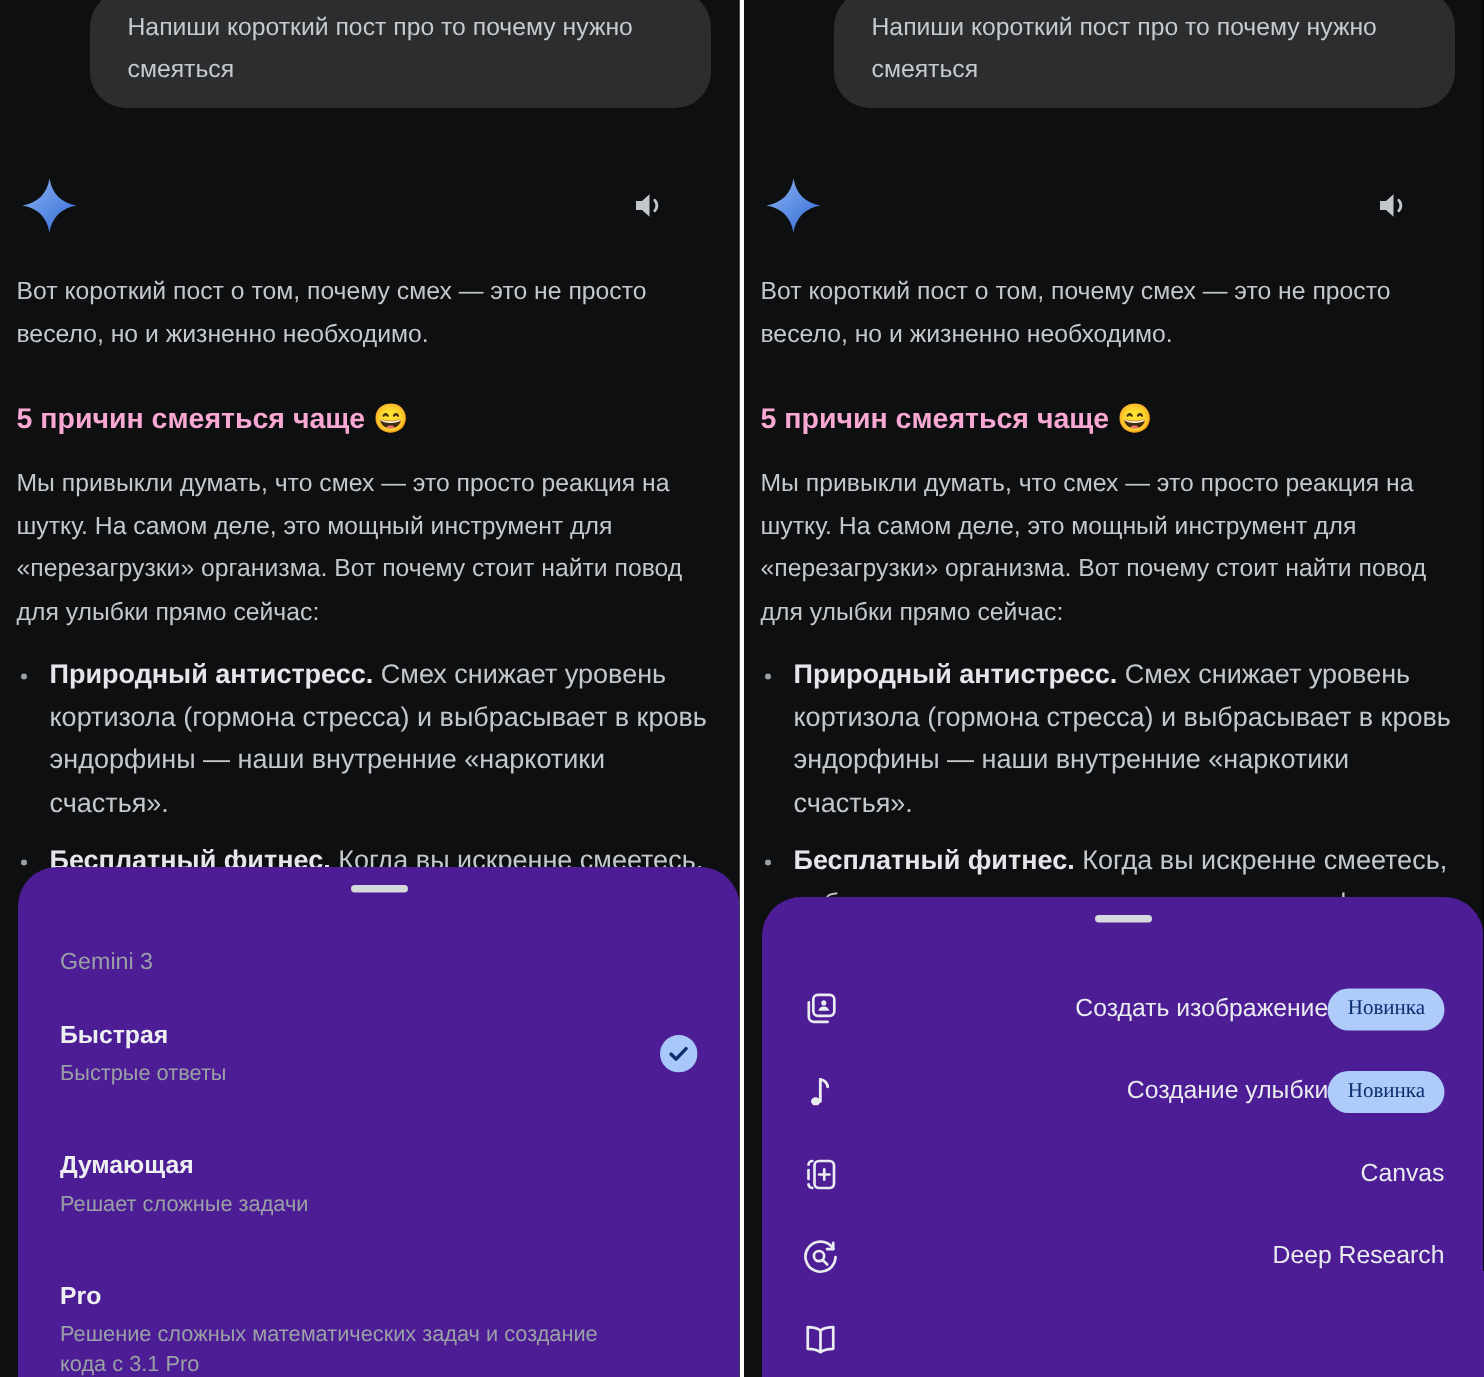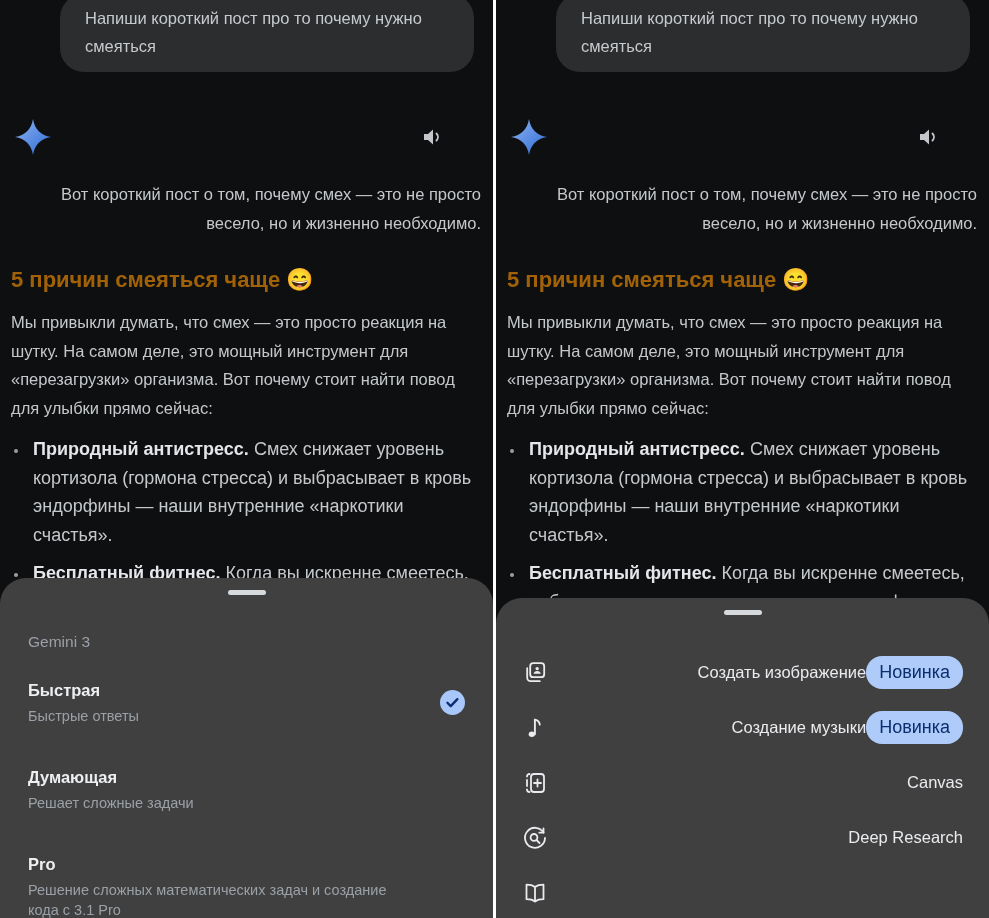--- a/index.html
+++ b/index.html
@@ -17,32 +17,32 @@
     padding:10px 25px 12px 25px;
     color:#c7cacd;
     font-size:16.5px;
     line-height:28px;
   }
   .gemini-row {
     display:flex; justify-content:space-between; align-items:center;
     margin:46px 48px 0 14px;
   }
   .chat-text { color:#c5c8cb; font-size:16.5px; line-height:28.5px; }
-  .intro { margin:24px 12px 0 11px;text-align:right; }
-  .heading { margin:28px 12px 0 11px; color:#a16207; font-size:22px; font-weight:bold; line-height:30px; }
+  .intro { margin:24px 12px 0 11px; }
+  .heading { margin:28px 12px 0 11px; color:#f9a8d4; font-size:19px; font-weight:bold; line-height:30px; }
   .para { margin:13px 12px 0 11px; }
   ul.bullets { margin:13px 14px 0 0; padding-left:29px; list-style:disc; }
   ul.bullets li { color:#c5c8cb; font-size:18px; line-height:28.5px; padding-left:4px; margin-top:10px; }
   ul.bullets li::marker { color:#9aa0a6; font-size:14px; }
   ul.bullets li b { color:#e4e6e9; font-weight:bold; }
 
   
   .sheet {
-    position:absolute; left:0; right:0; bottom:0;
-    background:#404040;
+    position:absolute; left:12px; right:0; bottom:0;
+    background:#4c1d95;
     border-radius:26px 26px 0 0;
   }
   .sheet-left  { top:578px; }
   .sheet-right { top:598px; }
   .handle {
     width:38px; height:5px; border-radius:3px;
     background:#d7dadd; margin:12px auto 0 auto;
   }
 
   
@@ -56,22 +56,22 @@
   .model-desc { color:#9aa0a6; font-size:14.5px; line-height:20px; margin-top:5px; max-width:380px; }
 
   
   .tools-body { padding:0 26px; }
   .tool-row { display:flex; align-items:center; margin-top:0; height:55px; }
   .tool-row:first-of-type { margin-top:30px; }
   .tool-icon { width:26px; height:26px; flex:0 0 26px; display:flex; align-items:center; justify-content:center; }
   .tool-label { color:#e9ebee; font-size:16.5px; font-weight:500; margin-left:27px; flex:1;text-align:right; }
   .badge {
     background:#aecbfa; color:#0a2e6e;
-    font-size:18px; font-weight:500;
-    padding:6px 13px; border-radius:16px;
+    font-size:14px; font-weight:500;
+    padding:6px 13px; border-radius:16px;font-family:Liberation Serif, serif;
   }
   .icon-svg { display:block; }
 </style>
 </head>
 <body>
 
 <div class="wrap">
 
   <div class="phone">
     <div>
@@ -194,21 +194,21 @@
         </div>
 
         <div class="tool-row">
           <span class="tool-icon">
             <svg class="icon-svg" width="26" height="26" viewBox="0 0 26 26">
               <ellipse cx="9.8" cy="19.2" rx="3.1" ry="2.7" fill="#e9ebee"></ellipse>
               <path d="M12.9 19.2 V4.6" stroke="#e9ebee" stroke-width="1.9" stroke-linecap="round" fill="none"></path>
               <path d="M12.9 4.6 c3.2 .7 4.6 2.3 4.9 5" stroke="#e9ebee" stroke-width="1.9" stroke-linecap="round" fill="none"></path>
             </svg>
           </span>
-          <span class="tool-label">Создание музыки</span>
+          <span class="tool-label">Создание улыбки</span>
           <span class="badge">Новинка</span>
         </div>
 
         <div class="tool-row">
           <span class="tool-icon">
             <svg class="icon-svg" width="26" height="26" viewBox="0 0 26 26">
               <path d="M5 6.5 a2.5 2.5 0 0 1 2.5 -2.5" fill="none" stroke="#e9ebee" stroke-width="1.8" stroke-linecap="round"></path>
               <path d="M5 10 v6" fill="none" stroke="#e9ebee" stroke-width="1.8" stroke-linecap="round"></path>
               <path d="M5 19.5 a2.5 2.5 0 0 0 2.5 2.5" fill="none" stroke="#e9ebee" stroke-width="1.8" stroke-linecap="round"></path>
               <rect x="9" y="4" width="13" height="18" rx="3" fill="none" stroke="#e9ebee" stroke-width="1.8"></rect>

